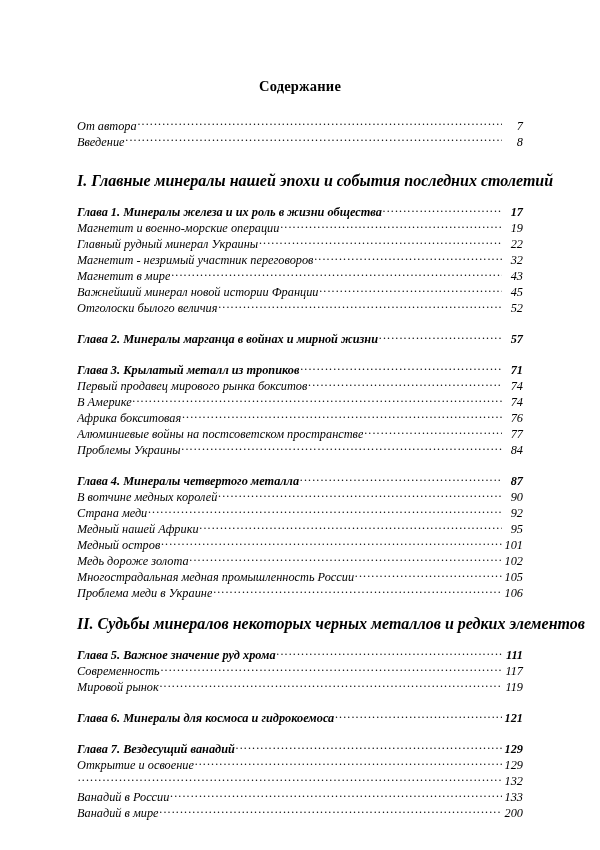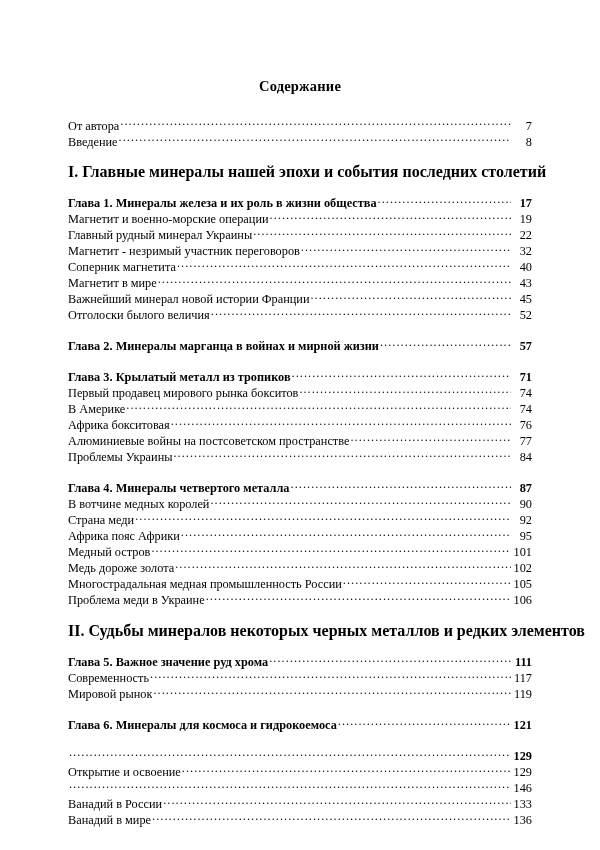--- a/index.html
+++ b/index.html
@@ -84,21 +84,21 @@
   }
   
   .part-heading {
     font-size: 16px;
     line-height: 14.7px;
     font-weight: bold;
     white-space: nowrap;
   }
   .gap-md { height: 15px; }
   .gap-lg { height: 16px; }
-  .group { margin: 0; padding: 0; }
+  .group { margin: 9px; padding: 0; font-style: italic; }
 </style>
 </head>
 <body>
 
 <div class="page">
   <div class="toc">
 
     <div class="doc-title">Содержание</div>
 
     <div class="group" id="front-matter">
@@ -132,25 +132,20 @@
           <span class="label">Главный рудный минерал Украины</span>
           <span class="leader"></span>
           <span class="page-no">22</span>
         </div>
         <div class="entry">
           <span class="label">Магнетит - незримый участник переговоров</span>
           <span class="leader"></span>
           <span class="page-no">32</span>
         </div>
         <div class="entry">
-          <span class="label">Соперник магнетита</span>
-          <span class="leader"></span>
-          <span class="page-no">40</span>
-        </div>
-        <div class="entry">
           <span class="label">Магнетит в мире</span>
           <span class="leader"></span>
           <span class="page-no">43</span>
         </div>
         <div class="entry">
           <span class="label">Важнейший минерал новой истории Франции</span>
           <span class="leader"></span>
           <span class="page-no">45</span>
         </div>
         <div class="entry">
@@ -205,21 +200,21 @@
           <span class="label">В вотчине медных королей</span>
           <span class="leader"></span>
           <span class="page-no">90</span>
         </div>
         <div class="entry">
           <span class="label">Страна меди</span>
           <span class="leader"></span>
           <span class="page-no">92</span>
         </div>
         <div class="entry">
-          <span class="label">Африка пояс Африки</span>
+          <span class="label">Медный нашей Африки</span>
           <span class="leader"></span>
           <span class="page-no">95</span>
         </div>
         <div class="entry">
           <span class="label">Медный остров</span>
           <span class="leader"></span>
           <span class="page-no">101</span>
         </div>
         <div class="entry">
           <span class="label">Медь дороже золота</span>
@@ -255,38 +250,39 @@
           <span class="page-no">119</span>
         </div>
         <div class="gap-md"></div>
         <div class="entry chapter">
           <span class="label">Глава 6. Минералы для космоса и гидрокоемоса</span>
           <span class="leader"></span>
           <span class="page-no">121</span>
         </div>
         <div class="gap-md"></div>
         <div class="entry chapter">
+          <span class="label">Глава 7. Вездесущий ванадий</span>
           <span class="leader"></span>
           <span class="page-no">129</span>
         </div>
         <div class="entry">
           <span class="label">Открытие и освоение</span>
           <span class="leader"></span>
           <span class="page-no">129</span>
         </div>
         <div class="entry">
           <span class="leader"></span>
-          <span class="page-no">146</span>
+          <span class="page-no">132</span>
         </div>
         <div class="entry">
           <span class="label">Ванадий в России</span>
           <span class="leader"></span>
           <span class="page-no">133</span>
         </div>
         <div class="entry">
           <span class="label">Ванадий в мире</span>
           <span class="leader"></span>
-          <span class="page-no">136</span>
+          <span class="page-no">200</span>
         </div>
       </div>
 
   </div>
 </div>
 
 </body></html>

